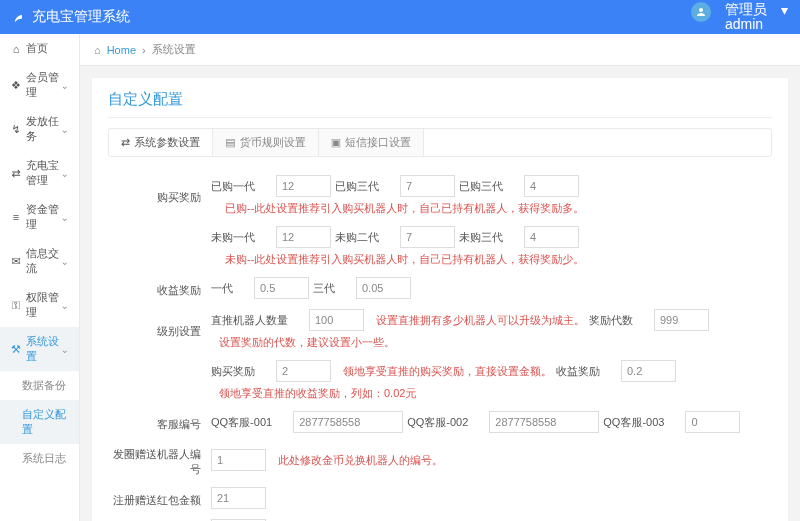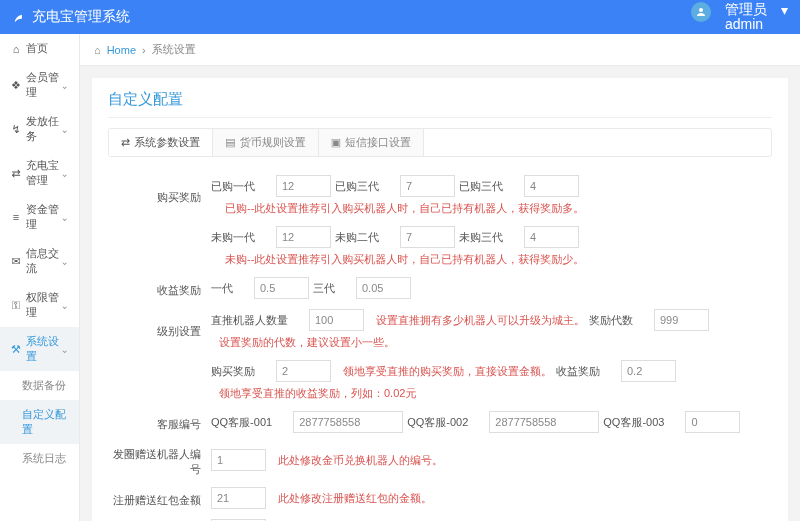--- a/index.html
+++ b/index.html
@@ -241,21 +241,20 @@
         <div class="flabel">发圈赠送机器人编号</div>
         <div class="fbody">
           <input class="w55" type="text" value="1" style="">
           <span class="hint">此处修改金币兑换机器人的编号。</span>
         </div>
       </div>
       <div class="frow">
         <div class="flabel">注册赠送红包金额</div>
         <div class="fbody">
           <input class="w55" type="text" value="21" style="">
-          <span class="hint">此处修改注册赠送红包的金额。</span>
         </div>
       </div>
       <div class="frow">
         <div class="flabel">每日套卷数量</div>
         <div class="fbody">
           <input class="w55" type="text" value="5614" style="">
 
         </div>
       </div>
 

